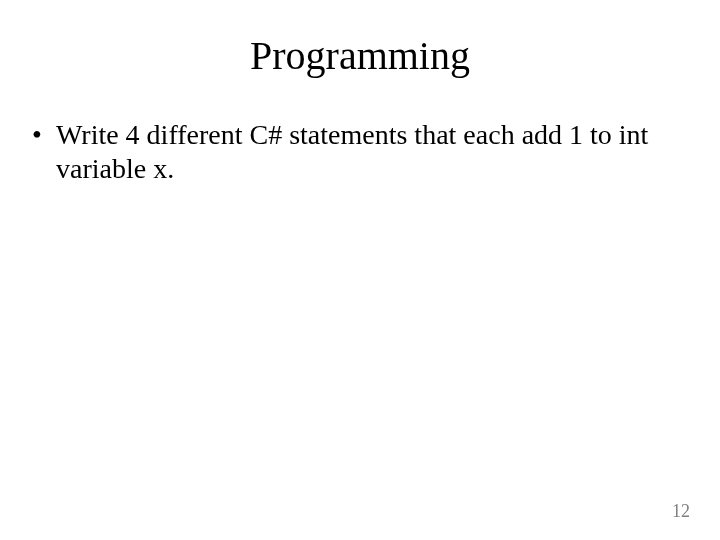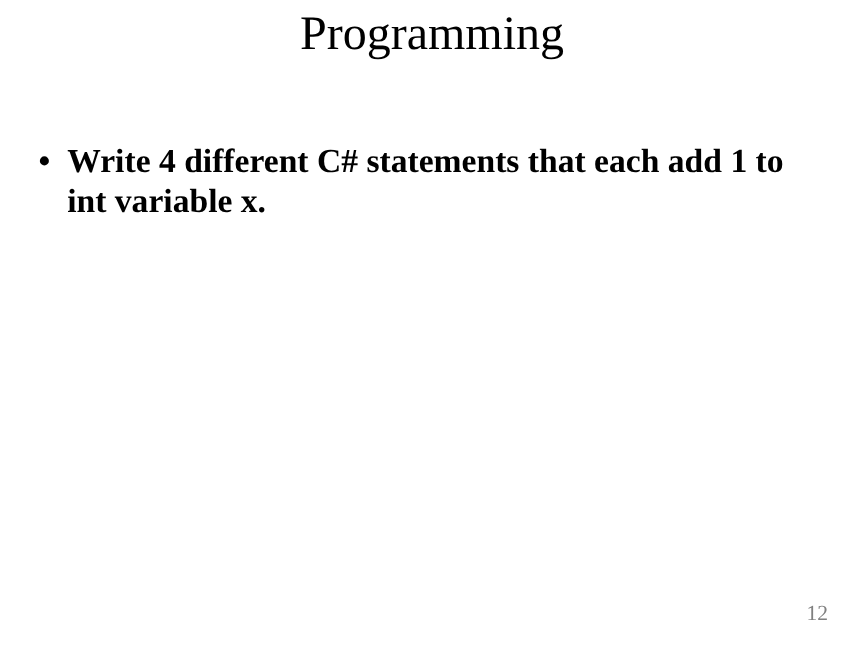--- a/index.html
+++ b/index.html
@@ -1,20 +1,20 @@
 <!DOCTYPE html>
 <html><head>
 <meta charset="utf-8">
 <style>
   * { margin: 0; padding: 0; box-sizing: border-box; }
   html, body { width: 720px; height: 540px; background: #fff; font-family: "Times New Roman", Times, serif; color: #000; }
   .slide { position: relative; width: 720px; height: 540px; }
-  .title { position: absolute; top: 4px; left: 0; right: 0; text-align: center; font-size: 40px; font-weight: 400; }
+  .title { position: absolute; top: 32px; left: 0; right: 0; text-align: center; font-size: 40px; font-weight: 400; }
   .body { position: absolute; top: 118px; left: 28px; right: 40px; }
-  ul.bullets { list-style: none; font-weight: bold; }
+  ul.bullets { list-style: none; }
   ul.bullets > li { position: relative; padding-left: 28px; font-size: 28px; line-height: 1.22; }
   ul.bullets > li::before { content: "•"; position: absolute; left: 4px; top: 0; font-size: 28px; }
   .page-number { position: absolute; right: 30px; bottom: 18px; font-size: 18px; color: #808080; font-family: "Times New Roman", Times, serif; text-align: right; }
 </style>
 </head>
 <body>
 
 <div class="slide">
   <h1 class="title">Programming</h1>
   <div class="body">

